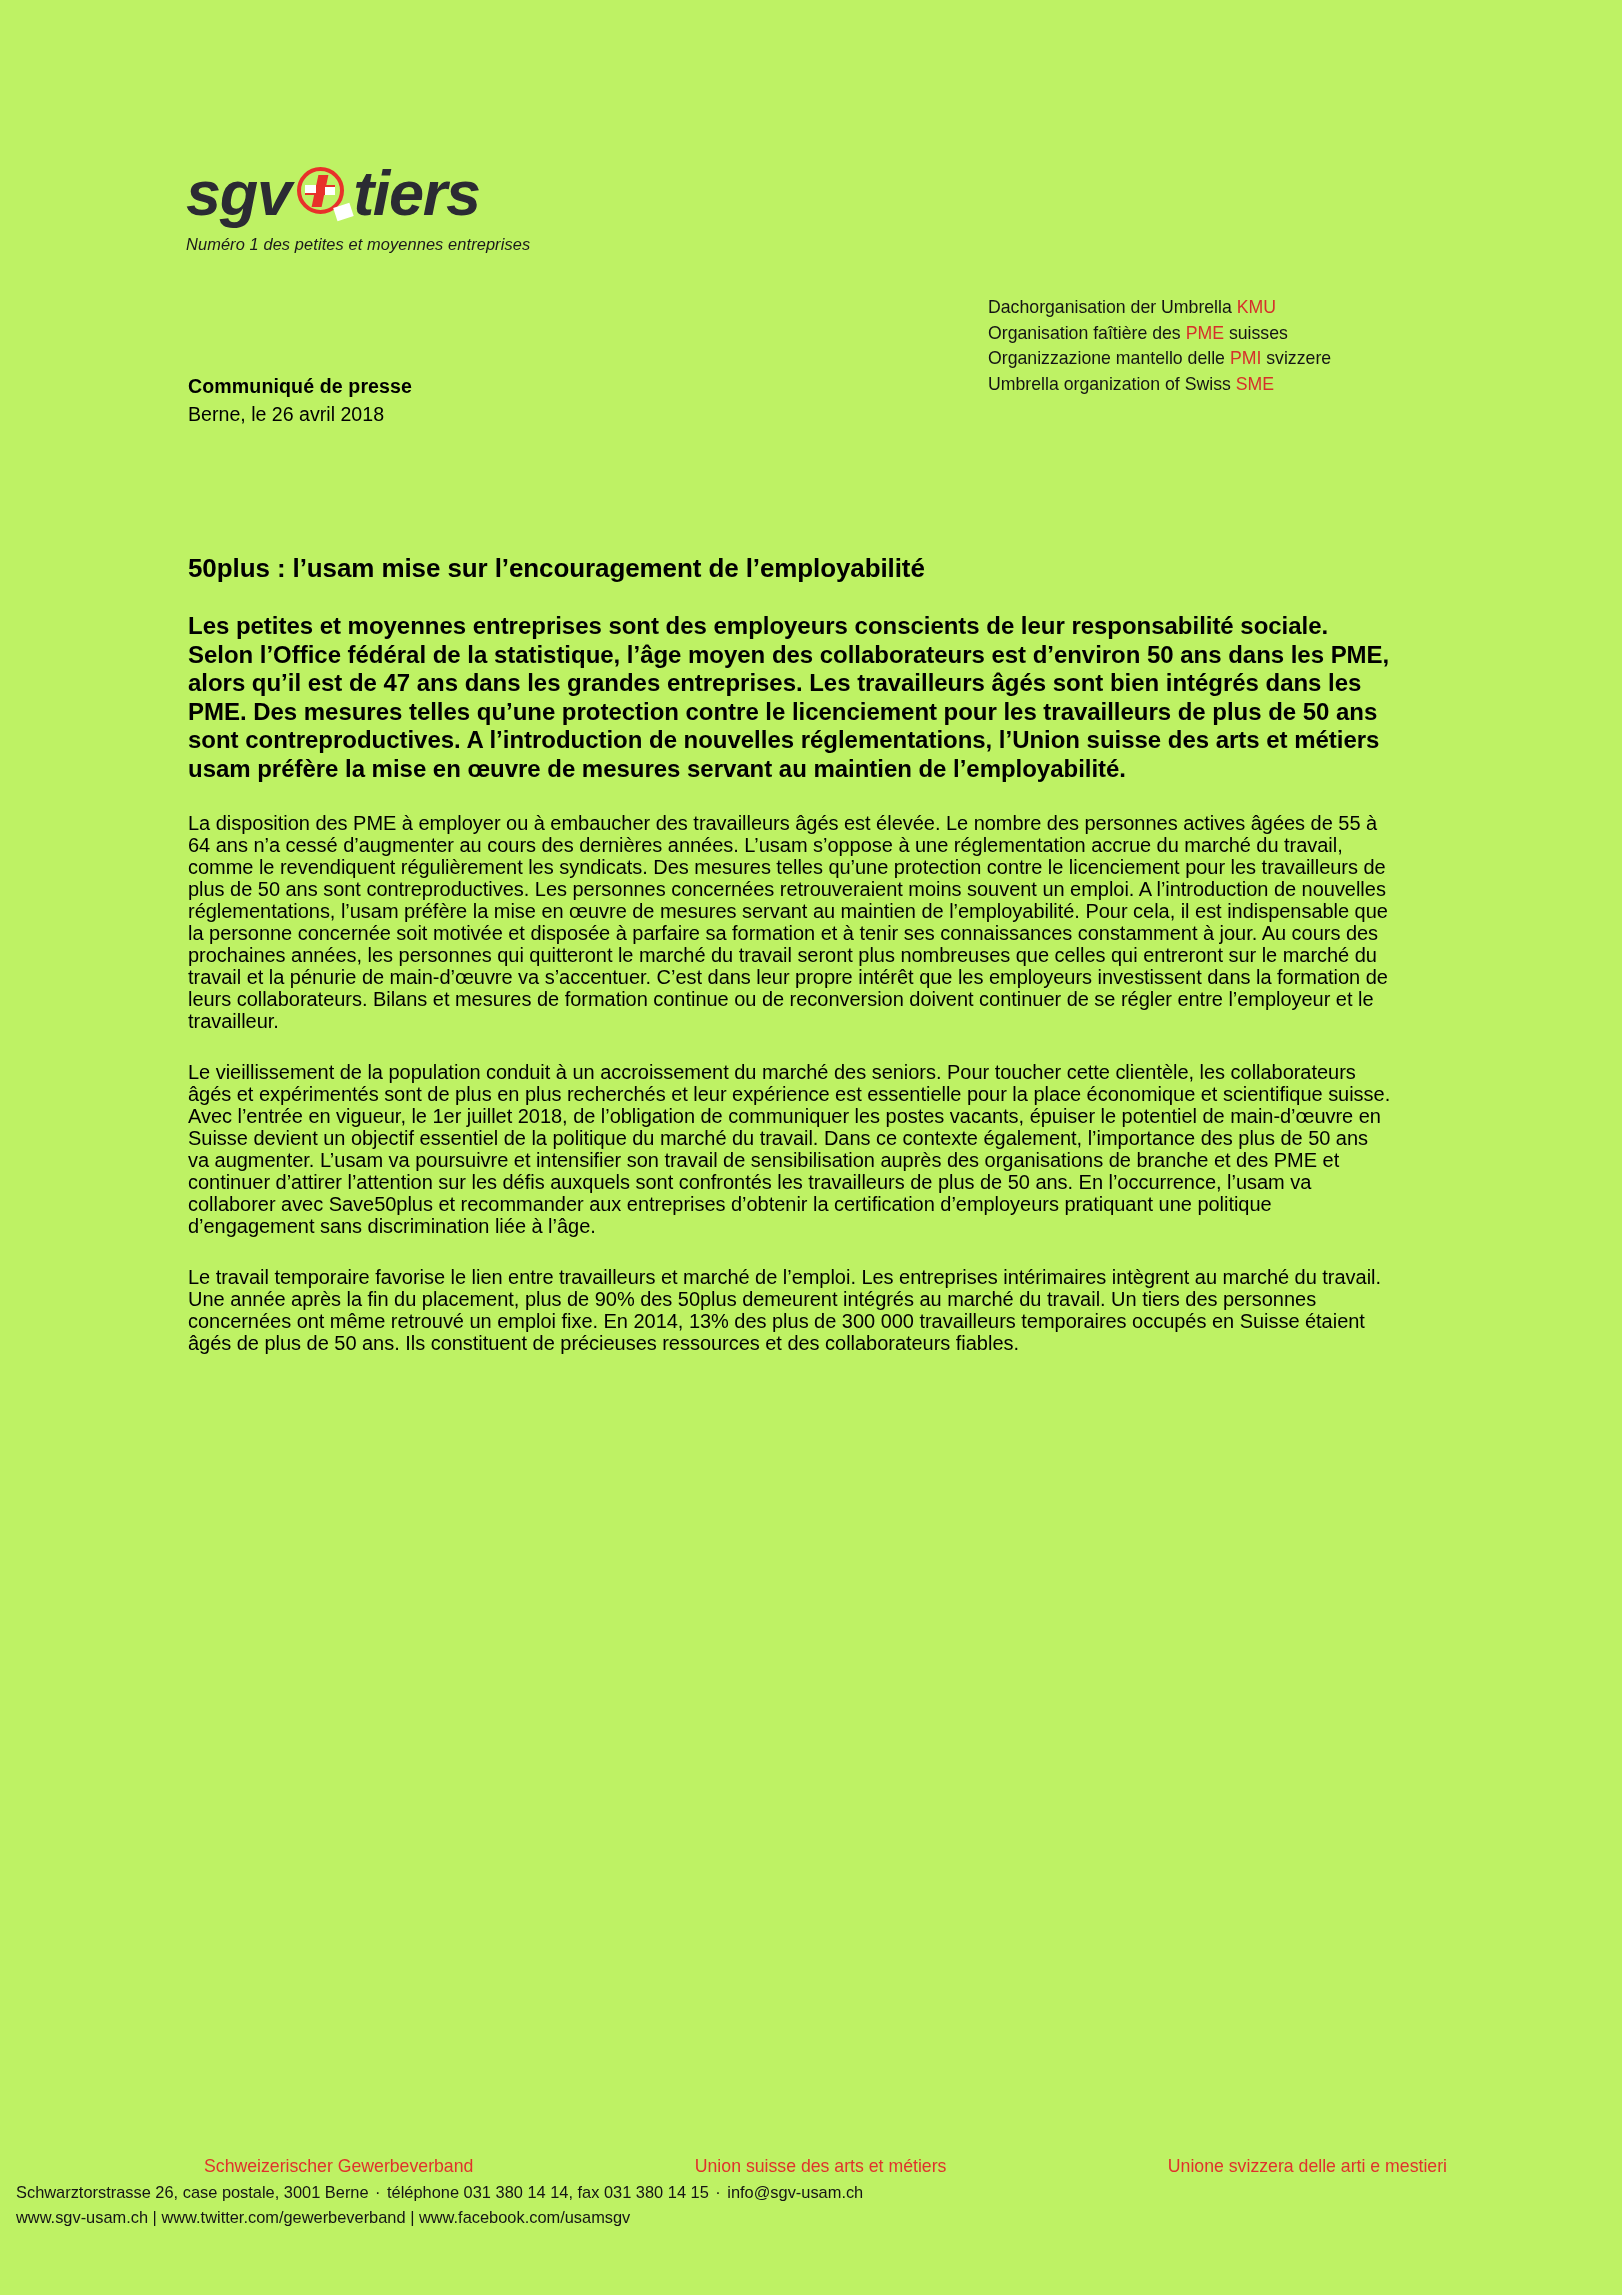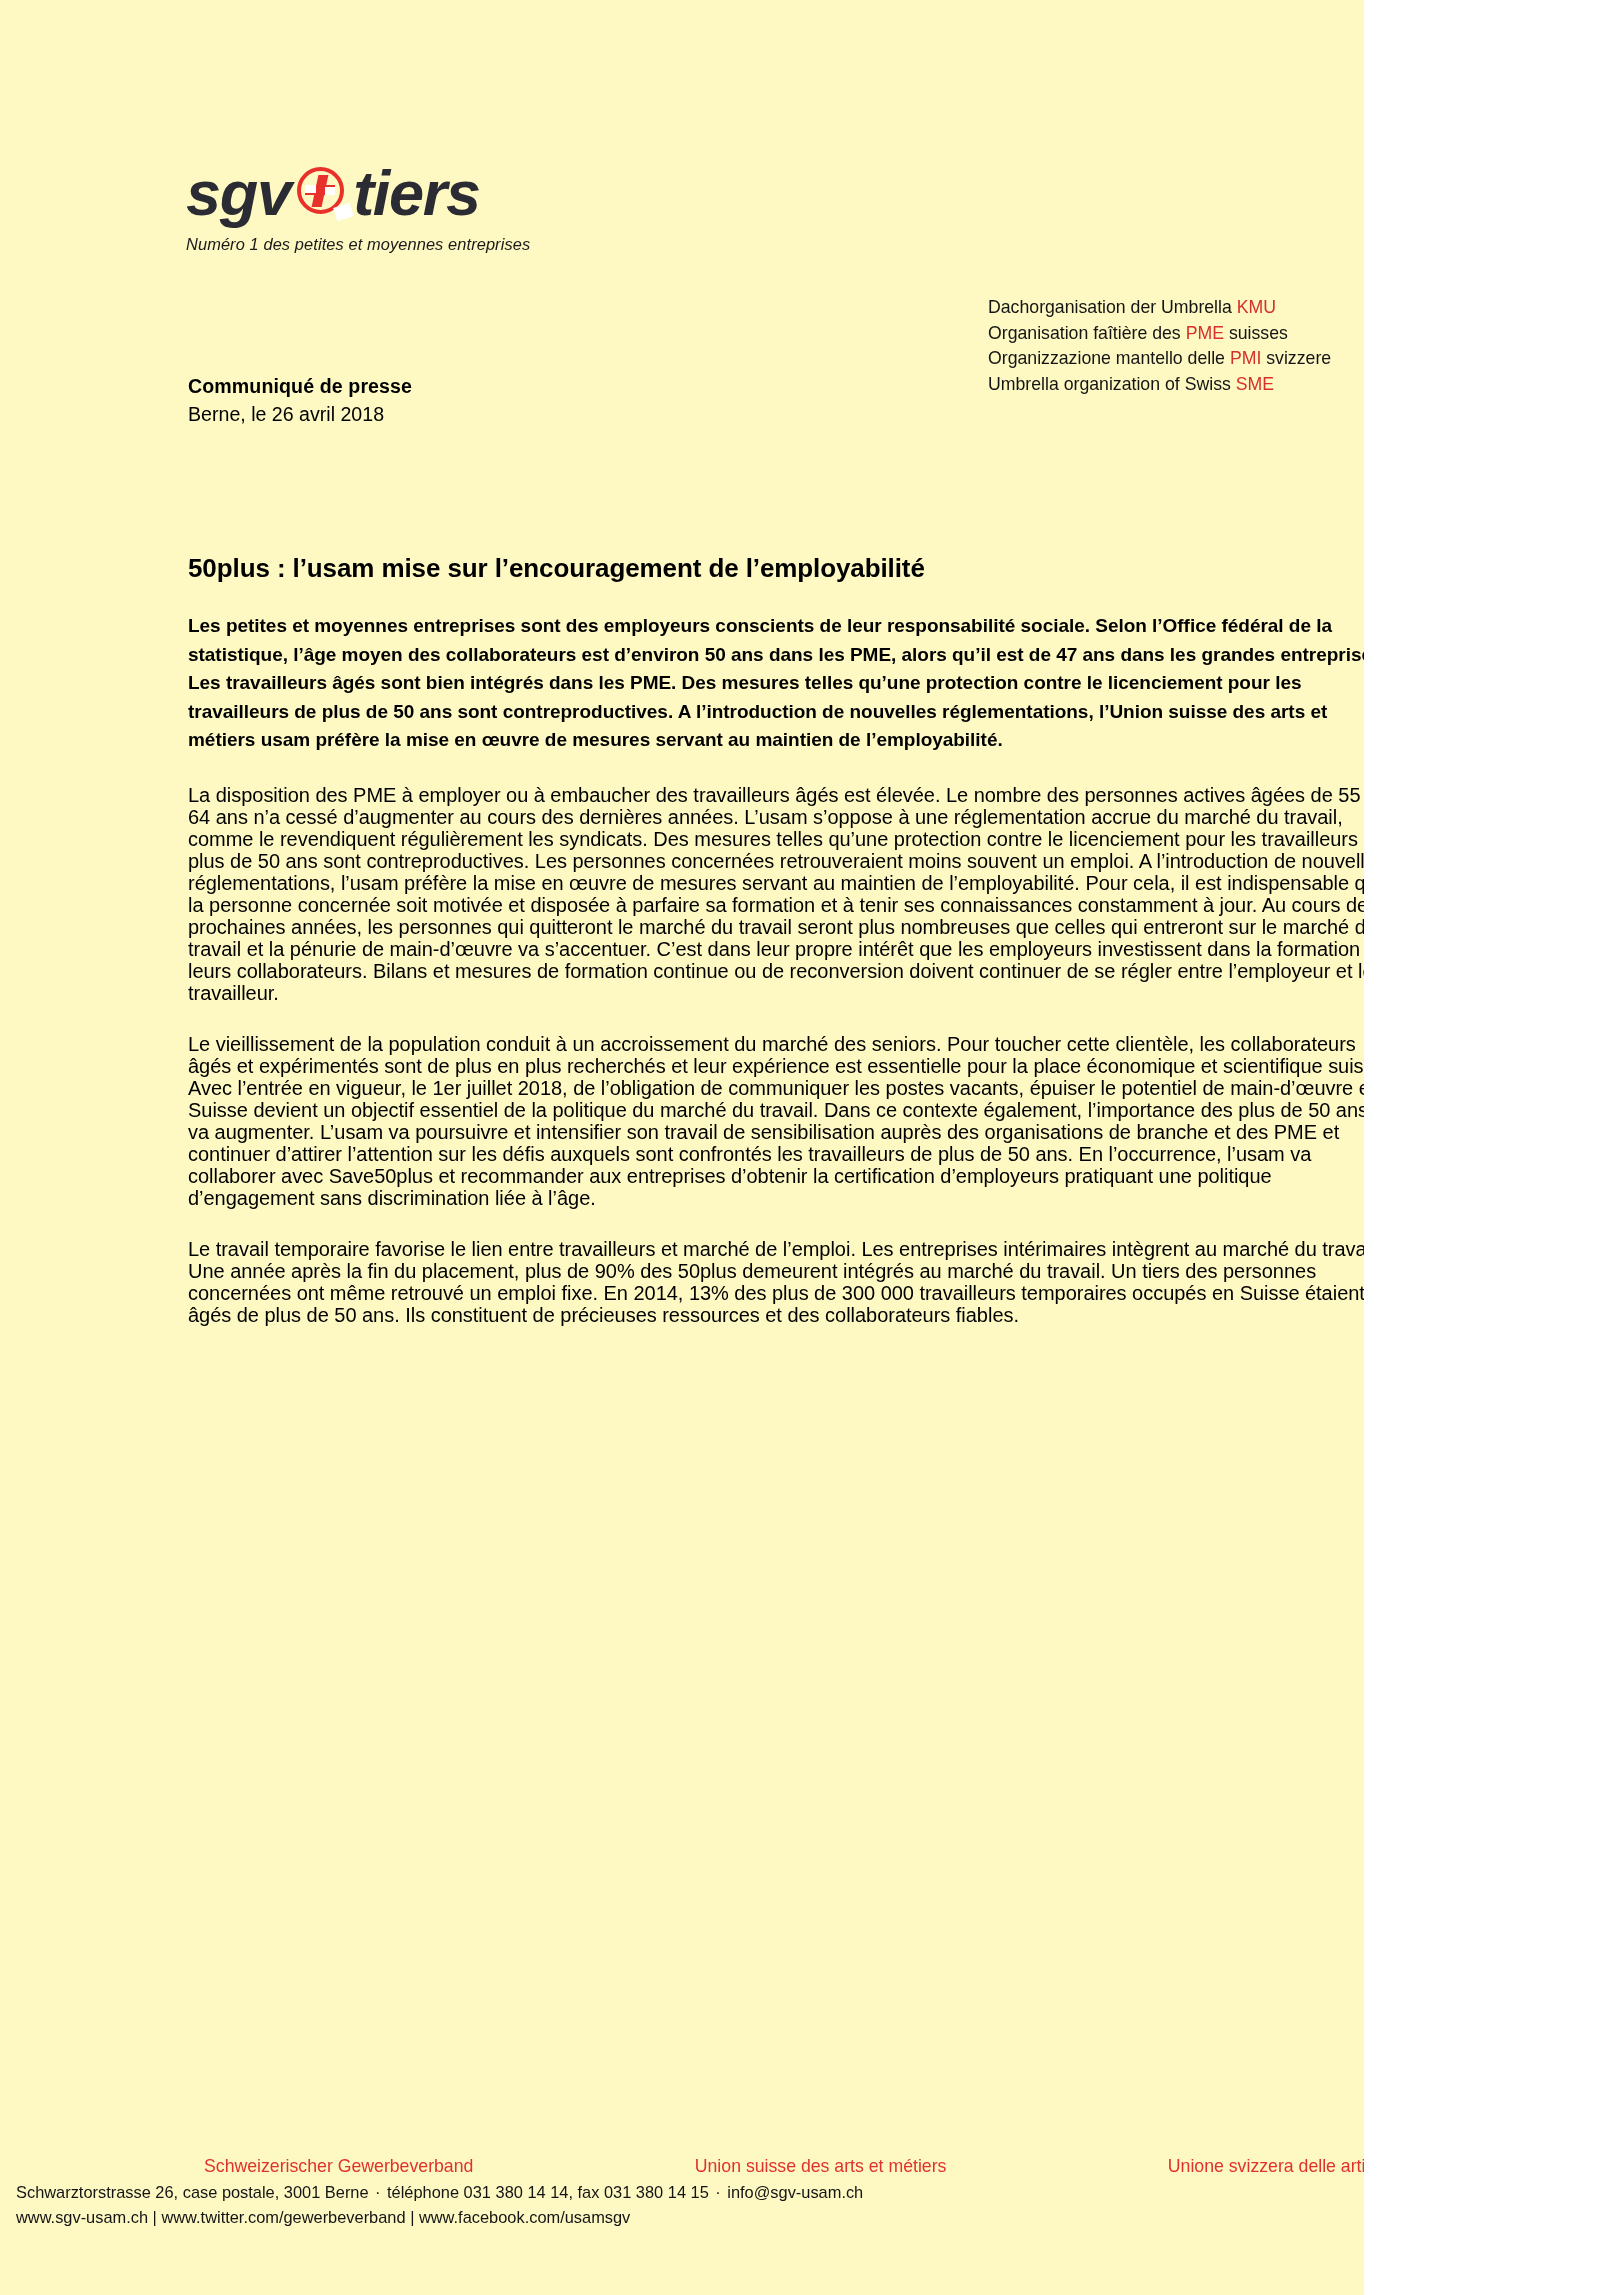--- a/index.html
+++ b/index.html
@@ -6,23 +6,23 @@
     margin: 0;
     padding: 0;
     background: #ffffff;
   }
   body {
     font-family: "Liberation Sans", sans-serif;
     color: #000000;
   }
   .page {
     position: relative;
-    width: 1364px;
+    width: 1622px;
     height: 2295px;
-    background: #fef9c3;
+    background: #bef264;
     box-sizing: border-box;
     overflow: hidden;
   }
 
   
   .header {
     position: absolute;
     top: 141px;
     left: 0;
     width: 100%;
@@ -149,21 +149,21 @@
   }
 
   
   .body-wrap {
     position: absolute;
     left: 188px;
     top: 612px;
     width: 1204px;
   }
   .lead {
-    font-size: 19px;
+    font-size: 24px;
     font-weight: bold;
     line-height: 28.5px;
     letter-spacing: -0.03px;
     margin: 0 0 29px 0;
   }
   .para {
     font-size: 20px;
     font-weight: normal;
     line-height: 22px;
     letter-spacing: -0.03px;

